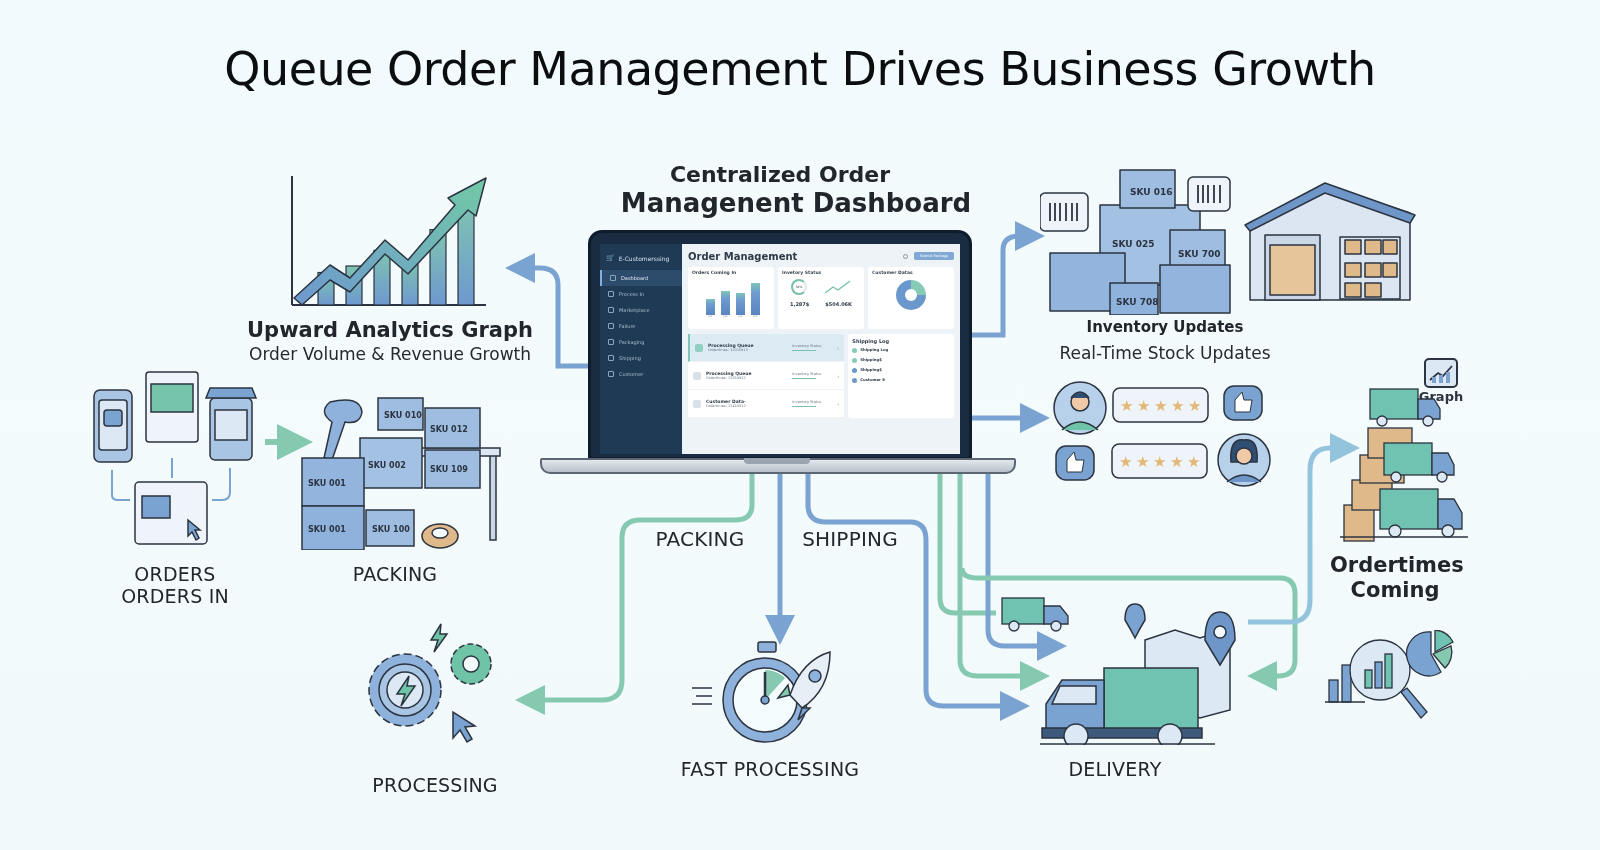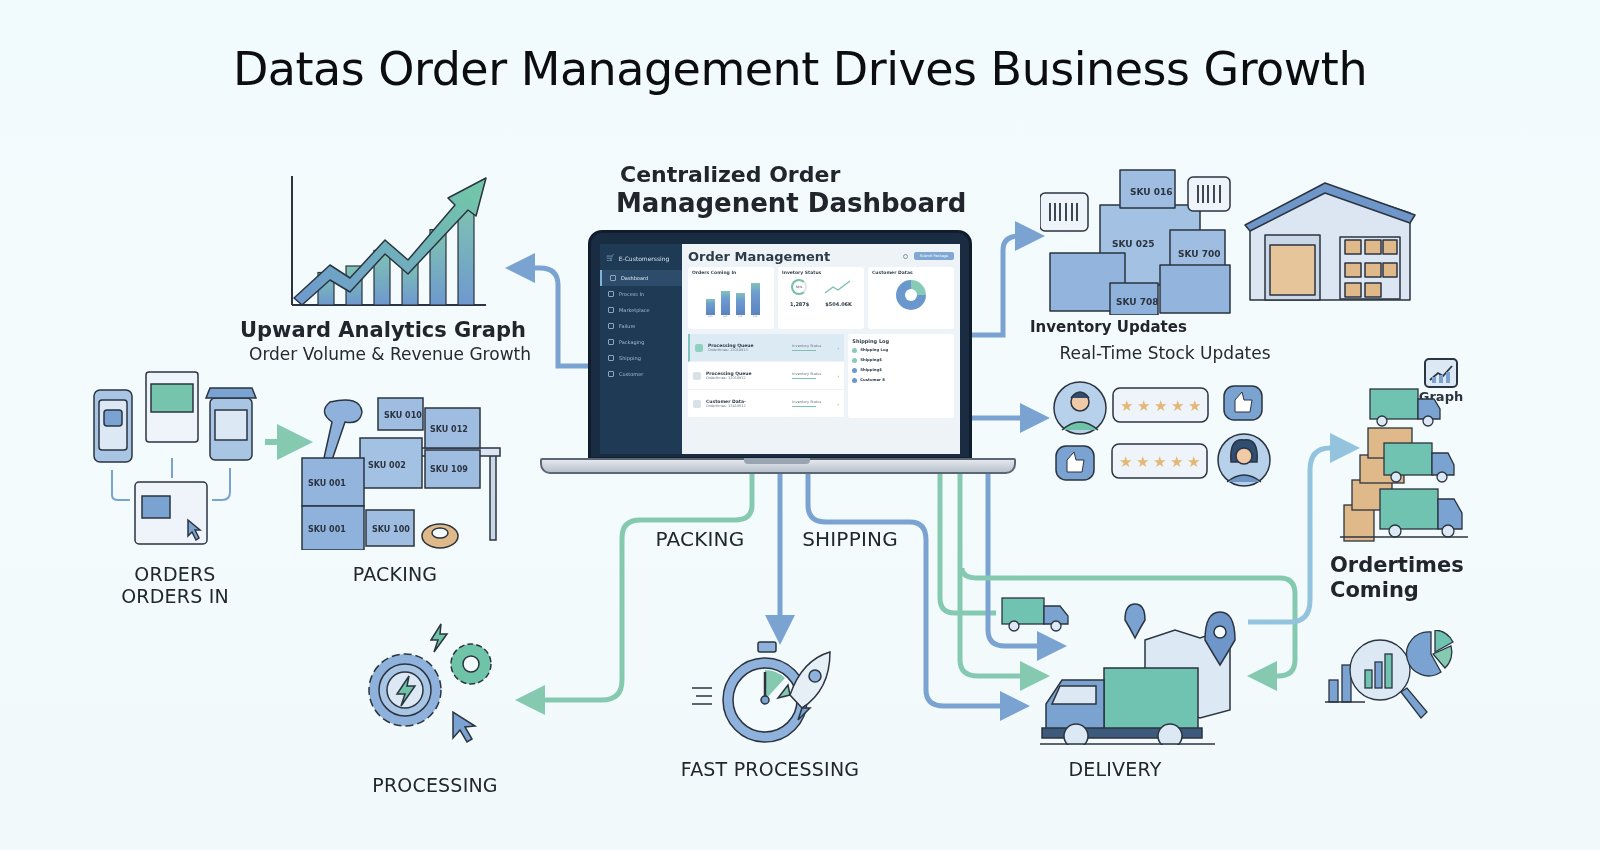--- a/index.html
+++ b/index.html
@@ -9,21 +9,21 @@
     font-family: "DejaVu Sans", sans-serif;
     color: #1b1f24;
     position: relative;
   }
   .abs { position: absolute; }
   .title {
     left: 0; top: 42px; width: 1600px; text-align: center;
     font-family: "DejaVu Sans", sans-serif;
     font-size: 46px; font-weight: 500; letter-spacing: -0.5px; color: #0c0d0f;
   }
-  .section-title { font-weight: bold; color: #22262c; }
+  .section-title { font-weight: bold; color: #22262c; text-align: center; }
   .caps-label { font-weight: normal; font-size: 19px; color: #23272d; text-align: center; letter-spacing: 0.2px; }
   .sub { font-size: 17px; color: #26292e; text-align: center; }
   svg.flows { position: absolute; left: 0; top: 0; width: 1600px; height: 850px; pointer-events: none; }
 
   
   .laptop-frame {
     left: 588px; top: 230px; width: 384px; height: 230px;
     background: #1a2c42; border-radius: 14px 14px 0 0;
     border: 3px solid #0f1c2c;
   }
@@ -33,21 +33,21 @@
   }
   .dash-sidebar {
     width: 82px; height: 100%; background: #1f3a55; padding-top: 6px;
   }
   .dash-brand { color: #d6e2ee; font-size: 6px; padding: 4px 6px 8px; display: flex; gap: 4px; align-items: center; }
   .dash-nav-item { color: #a8bccf; font-size: 5px; padding: 5px 8px; display: flex; gap: 5px; align-items: center; }
   .dash-nav-item.active { background: #2d4c6c; border-left: 2px solid #7fb3dd; color: #e3ecf5; }
   .dash-nav-icon { width: 6px; height: 6px; border: 1px solid #8aa5bf; border-radius: 1px; display: inline-block; }
   .dash-main { flex: 1; padding: 5px 6px; }
   .dash-header { display: flex; align-items: center; justify-content: space-between; height: 14px; }
-  .dash-header-title { font-size: 13px; font-weight: bold; color: #2d3a48; }
+  .dash-header-title { font-size: 10px; font-weight: bold; color: #2d3a48; }
   .dash-header-right { display: flex; gap: 6px; align-items: center; }
   .dash-search { width: 5px; height: 5px; border: 1px solid #8a96a3; border-radius: 50%; }
   .dash-btn { background: #7fa9d4; color: #fff; font-size: 3.5px; padding: 2px 6px; border-radius: 2px; }
   .dash-cards { display: flex; gap: 4px; margin-top: 4px; }
   .dash-card { background: #fff; border-radius: 3px; height: 62px; padding: 3px 4px; flex: 1; }
   .dash-card-title { font-size: 4.5px; font-weight: bold; color: #3a4654; }
   .mini-bars { display: flex; align-items: flex-end; gap: 6px; height: 36px; margin: 4px 0 0 14px; }
   .mini-bar { width: 9px; background: linear-gradient(180deg, #7fc4b8 0%, #6f9dd0 30%, #5a84bf 100%); }
   .mini-ticks { display: flex; gap: 6px; margin-left: 14px; font-size: 2.5px; color: #7c8794; }
   .mini-ticks span { width: 9px; text-align: center; }
@@ -78,21 +78,21 @@
   .laptop-base {
     left: 540px; top: 458px; width: 476px; height: 16px;
     background: linear-gradient(180deg, #e4e8ed 0%, #b8c1cc 100%);
     border: 2px solid #5c6775; border-radius: 2px 2px 10px 10px;
   }
   .laptop-notch { left: 744px; top: 458px; width: 66px; height: 6px; background: #9aa4b0; border-radius: 0 0 4px 4px; }
 </style>
 </head>
 <body>
 
-<div class="abs title">Datas Order Management Drives Business Growth</div>
+<div class="abs title">Queue Order Management Drives Business Growth</div>
 
 <svg class="flows" viewBox="0 0 1600 850">
   <defs>
     <marker id="ab" markerWidth="6" markerHeight="6" refX="3" refY="3" orient="auto" markerUnits="strokeWidth">
       <path d="M0,0 L6,3 L0,6 z" fill="#7ba3d1"></path>
     </marker>
     <marker id="ag" markerWidth="6" markerHeight="6" refX="3" refY="3" orient="auto" markerUnits="strokeWidth">
       <path d="M0,0 L6,3 L0,6 z" fill="#86c9b1"></path>
     </marker>
     <marker id="al" markerWidth="6" markerHeight="6" refX="3" refY="3" orient="auto" markerUnits="strokeWidth">

